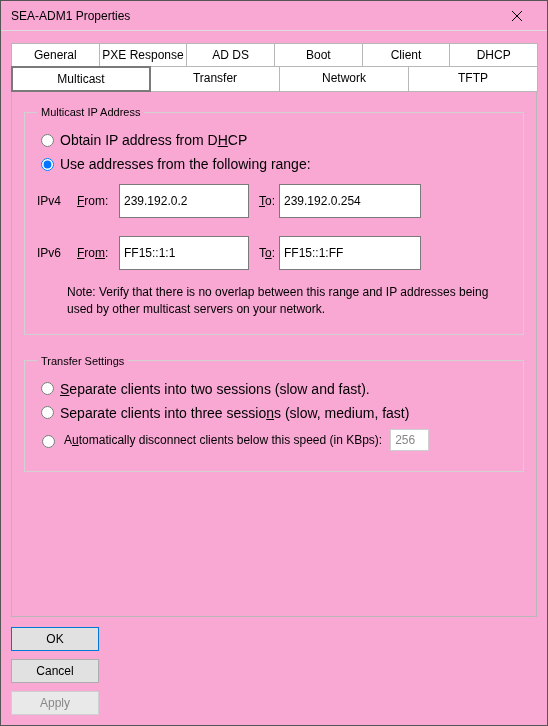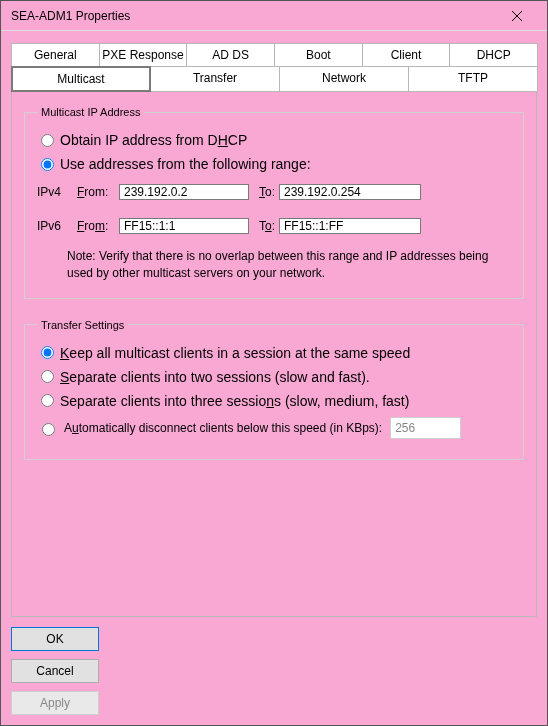--- a/index.html
+++ b/index.html
@@ -81,41 +81,41 @@
 
   .ip-grid {
     margin-top: 8px;
     display: grid;
     grid-template-columns: 40px 42px 130px 30px 142px;
     row-gap: 18px;
     align-items: center;
   }
   .ip-grid .lbl { font-size: 12px; }
   .ip-grid input[type=text] {
-    height: 16px;
+    height: 34px;
     border: 1px solid #7a7a7a;
     padding: 2px 4px;
     font-size: 12px;
     font-family: inherit;
     width: 100%;
   }
   .u { text-decoration: underline; }
 
   .note {
     margin: 14px 4px 0 30px;
     font-size: 12px;
     line-height: 1.4;
   }
 
   .kbps-row {
     display: flex; align-items: center;
     padding: 4px 0;
   }
   .kbps-row input[type=text] {
-    width: 71px; height: 22px;
+    width: 39px; height: 22px;
     margin-left: 8px;
     border: 1px solid #cfcfcf;
     background: #fff;
     color: #888;
     padding: 2px 4px;
     font-size: 12px;
   }
 
   .buttonbar {
     display: flex; justify-content: flex-end;
@@ -193,24 +193,20 @@
           <input type="text" value="FF15::1:FF" style="">
         </div>
 
         <div class="note">Note: Verify that there is no overlap between this range and IP addresses being used by other multicast servers on your network.</div>
       </fieldset>
 
       <fieldset>
         <legend>Transfer Settings</legend>
 
         <div class="radio-row">
-          <input type="radio" name="ts" checked="" style="">
-          <label><span class="u">K</span><span>eep all multicast clients in a session at the same speed</span></label>
-        </div>
-        <div class="radio-row">
           <input type="radio" name="ts" style="">
           <label><span class="u">S</span><span>eparate clients into two sessions (slow and fast).</span></label>
         </div>
         <div class="radio-row">
           <input type="radio" name="ts" style="">
           <label><span>Separate clients into three sessio</span><span class="u">n</span><span>s (slow, medium, fast)</span></label>
         </div>
         <div class="kbps-row">
           <input type="radio" name="ts" style="">
           <label style="margin:0 0 0 6px"><span>A</span><span class="u">u</span><span>tomatically disconnect clients below this speed (in KBps):</span></label>

